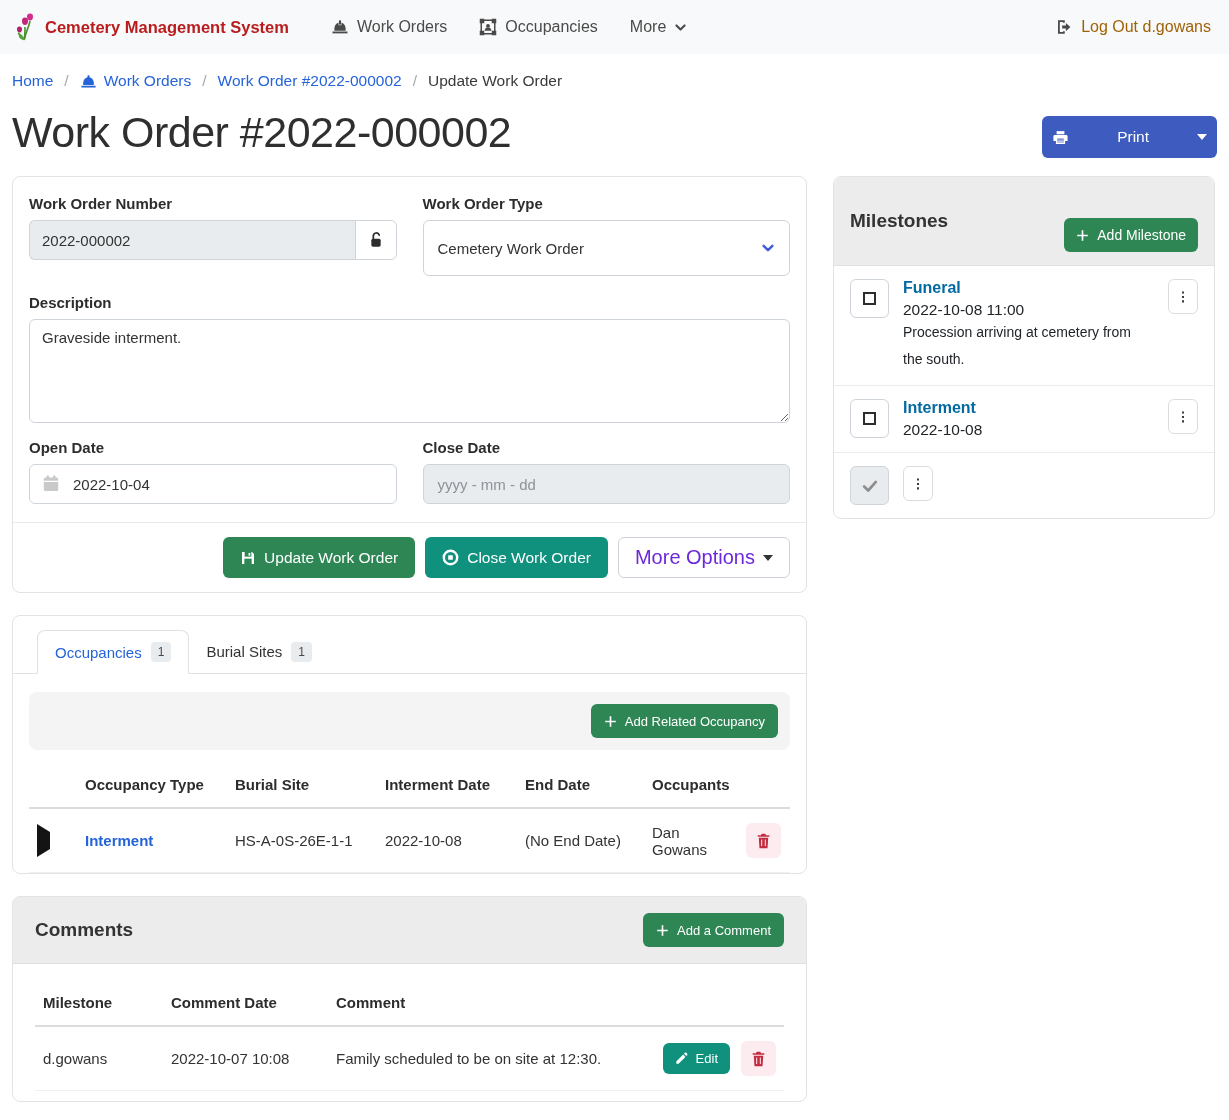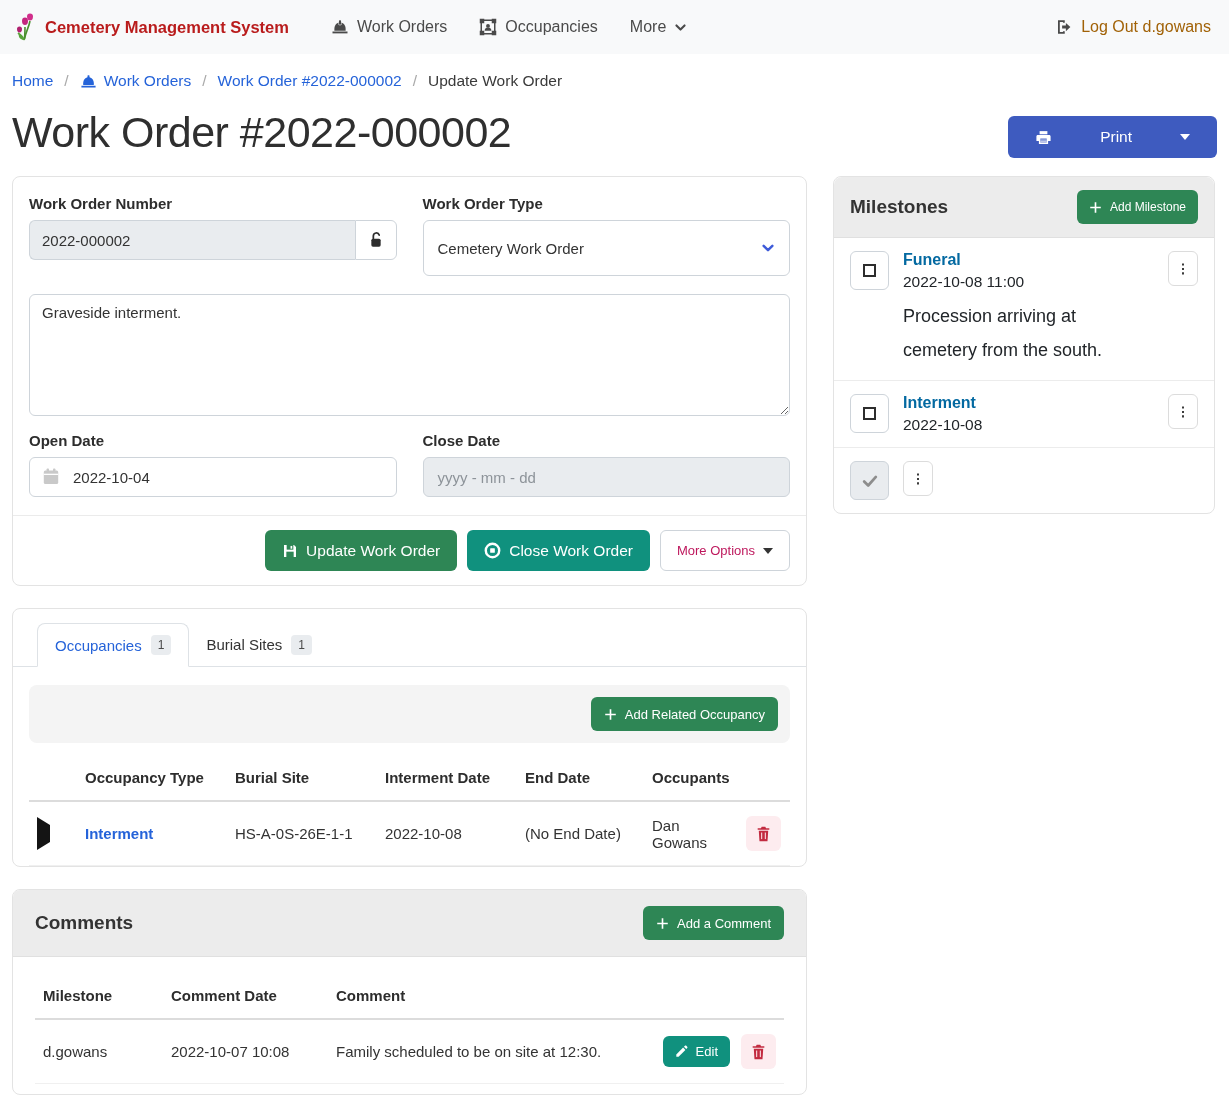--- a/index.html
+++ b/index.html
@@ -23,21 +23,21 @@
   .breadcrumb { display:flex; align-items:center; padding:18px 12px 14px 12px; font-size:15.5px; }
   .crumb { color:#2563d9; cursor:pointer; display:flex; align-items:center; gap:7px; }
   .crumb.current { color:#3a3a3a; cursor:default; }
   .crumb-sep { color:#a9a9a9; margin:0 11px; }
 
   
   .title-row { display:flex; justify-content:space-between; align-items:flex-start; padding:4px 12px 18px 12px; }
   .page-title { font-size:43px; font-weight:500; color:#2f2f2f; letter-spacing:-0.5px; }
   .btn { border:none; border-radius:6px; cursor:pointer; display:inline-flex;
     align-items:center; justify-content:center; gap:8px; font-family:inherit; }
-  .btn-print { background:#3e5bbf; color:#fff; height:42px; padding:0 27px; font-size:15.5px; margin-top:8px;gap:48px; }
+  .btn-print { background:#3e5bbf; color:#fff; height:42px; padding:0 10px; font-size:15.5px; margin-top:8px;gap:48px; }
   .caret { width:0; height:0; border-left:5px solid transparent; border-right:5px solid transparent;
     border-top:6px solid currentColor; display:inline-block; }
 
   
   .main-row { display:flex; gap:26px; padding:0 12px; align-items:flex-start; }
   .col-left { width:795px; flex:none; }
   .col-right { width:382px; flex:none; }
   .card { background:#fff; border:1px solid #e3e3e3; border-radius:8px; }
 
   
@@ -47,50 +47,50 @@
   .field-label { font-size:15px; font-weight:bold; color:#2d2d2d; margin-bottom:8px; display:block; }
   .input-group { display:flex; }
   .text-input { height:40px; border:1px solid #ced4da; border-radius:6px; width:100%;
     font-size:15px; color:#333; padding:0 12px; font-family:inherit; background:#fff; }
   .text-input.disabled { background:#e9ecef; border-radius:6px 0 0 6px; border-right:none; }
   .append-btn { width:47px; height:40px; background:#fff; border:1px solid #ced4da;
     border-radius:0 6px 6px 0; display:flex; align-items:center; justify-content:center; cursor:pointer; }
   .select-box { height:56px; border:1px solid #ced4da; border-radius:6px; display:flex;
     align-items:center; justify-content:space-between; padding:0 14px; font-size:15px; color:#333; cursor:pointer; }
   .desc-area { margin-top:18px; }
-  .textarea { width:100%; height:122px; border:1px solid #ced4da; border-radius:6px;
+  .textarea { width:100%; height:104px; border:1px solid #ced4da; border-radius:6px;
     font-size:15px; color:#333; padding:9px 12px; font-family:inherit; resize:both; }
   .dates-grid { margin-top:12px; }
   .date-input-wrap { position:relative; }
   .date-input-wrap .text-input { padding-left:43px; }
   .date-icon { position:absolute; left:14px; top:11px; }
   .date-disabled { height:40px; background:#e9ecef; border:1px solid #ced4da; border-radius:6px;
     display:flex; align-items:center; padding:0 14px; font-size:15px; color:#8d9399; }
   .form-footer { border-top:1px solid #ebebeb; margin-top:18px; padding:14px 16px;
     display:flex; justify-content:flex-end; gap:10px; }
   .btn-success { background:#2e8655; color:#fff; height:41px; padding:0 17px; font-size:15.5px; }
   .btn-teal { background:#10917e; color:#fff; height:41px; padding:0 17px; font-size:15.5px; }
-  .btn-outline { background:#fff; color:#be185d; border:1px solid #ced4da; height:41px; padding:16px 16px; font-size:13px; }
+  .btn-outline { background:#fff; color:#6d28d9; border:1px solid #ced4da; height:41px; padding:16px 16px; font-size:20px; }
   .btn-outline .caret { border-top-color:#333; }
 
   
   .panel-header { background:#ececec; border-bottom:1px solid #e0e0e0; border-radius:8px 8px 0 0;
     padding:13px 16px; display:flex; justify-content:space-between; align-items:center; }
   .panel-title { font-size:19px; font-weight:bold; color:#333; }
-  .btn-sm-green { background:#2e8655; color:#fff; height:34px; padding:16px 12px; font-size:12px; }
+  .btn-sm-green { background:#2e8655; color:#fff; height:34px; padding:16px 12px; font-size:14px;margin-top:28px; }
   .milestone-item { display:flex; gap:14px; padding:13px 16px; align-items:flex-start; }
   .milestone-item + .milestone-item { border-top:1px solid #ececec; }
   .check-btn { width:39px; height:39px; border:1px solid #ced4da; border-radius:6px; background:#fff;
     display:flex; align-items:center; justify-content:center; cursor:pointer; flex:none; }
   .check-btn .box { width:13px; height:13px; border:2px solid #2d2d2d; }
   .check-btn.done { background:#e9ecef; }
   .ms-body { flex:1; }
   .ms-name { font-size:16px; font-weight:bold; color:#0369a1; margin-bottom:4px; }
   .ms-date { font-size:15.5px; color:#212529; }
-  .ms-desc { font-size:18px; color:#212529; margin-top:8px; line-height:1.9; max-width:228px; }
+  .ms-desc { font-size:14px; color:#212529; line-height:1.9; max-width:228px; }
   .kebab-btn { width:30px; height:35px; border:1px solid #dcdcdc; border-radius:6px; background:#fff;
     color:#2d2d2d; font-size:13px; font-weight:bold; letter-spacing:0; line-height:1;
     display:flex; align-items:center; justify-content:center; cursor:pointer; flex:none; }
 
   
   .section-card { margin-top:22px; overflow:hidden; }
   .section-header { background:#ececec; border-bottom:1px solid #e0e0e0; padding:16px 22px;
     display:flex; justify-content:space-between; align-items:center; }
   .tab-bar { display:flex; padding:14px 0 0 24px; border-bottom:1px solid #dee2e6; }
   .tab { padding:11px 17px; font-size:15px; color:#333; cursor:pointer; display:flex; align-items:center; gap:9px; }
@@ -249,20 +249,21 @@
               <span>
                 <svg width="14" height="14" viewBox="0 0 16 16" fill="none" stroke="#3e5bd9" stroke-width="2.8" stroke-linecap="round" stroke-linejoin="round">
                   <path d="M3 5.5l5 5 5-5"></path>
                 </svg>
               </span>
             </div>
           </div>
         </div>
 
         <div class="desc-area">
+          <label class="field-label">Description</label>
           <textarea class="textarea" style="">Graveside interment.</textarea>
         </div>
 
         <div class="form-grid dates-grid">
           <div>
             <label class="field-label">Open Date</label>
             <div class="date-input-wrap">
               <span class="date-icon">
                 <svg width="16" height="17" viewBox="0 0 20 21" fill="#c9c9c9">
                   <rect x="1" y="3" width="18" height="17" rx="2"></rect>

